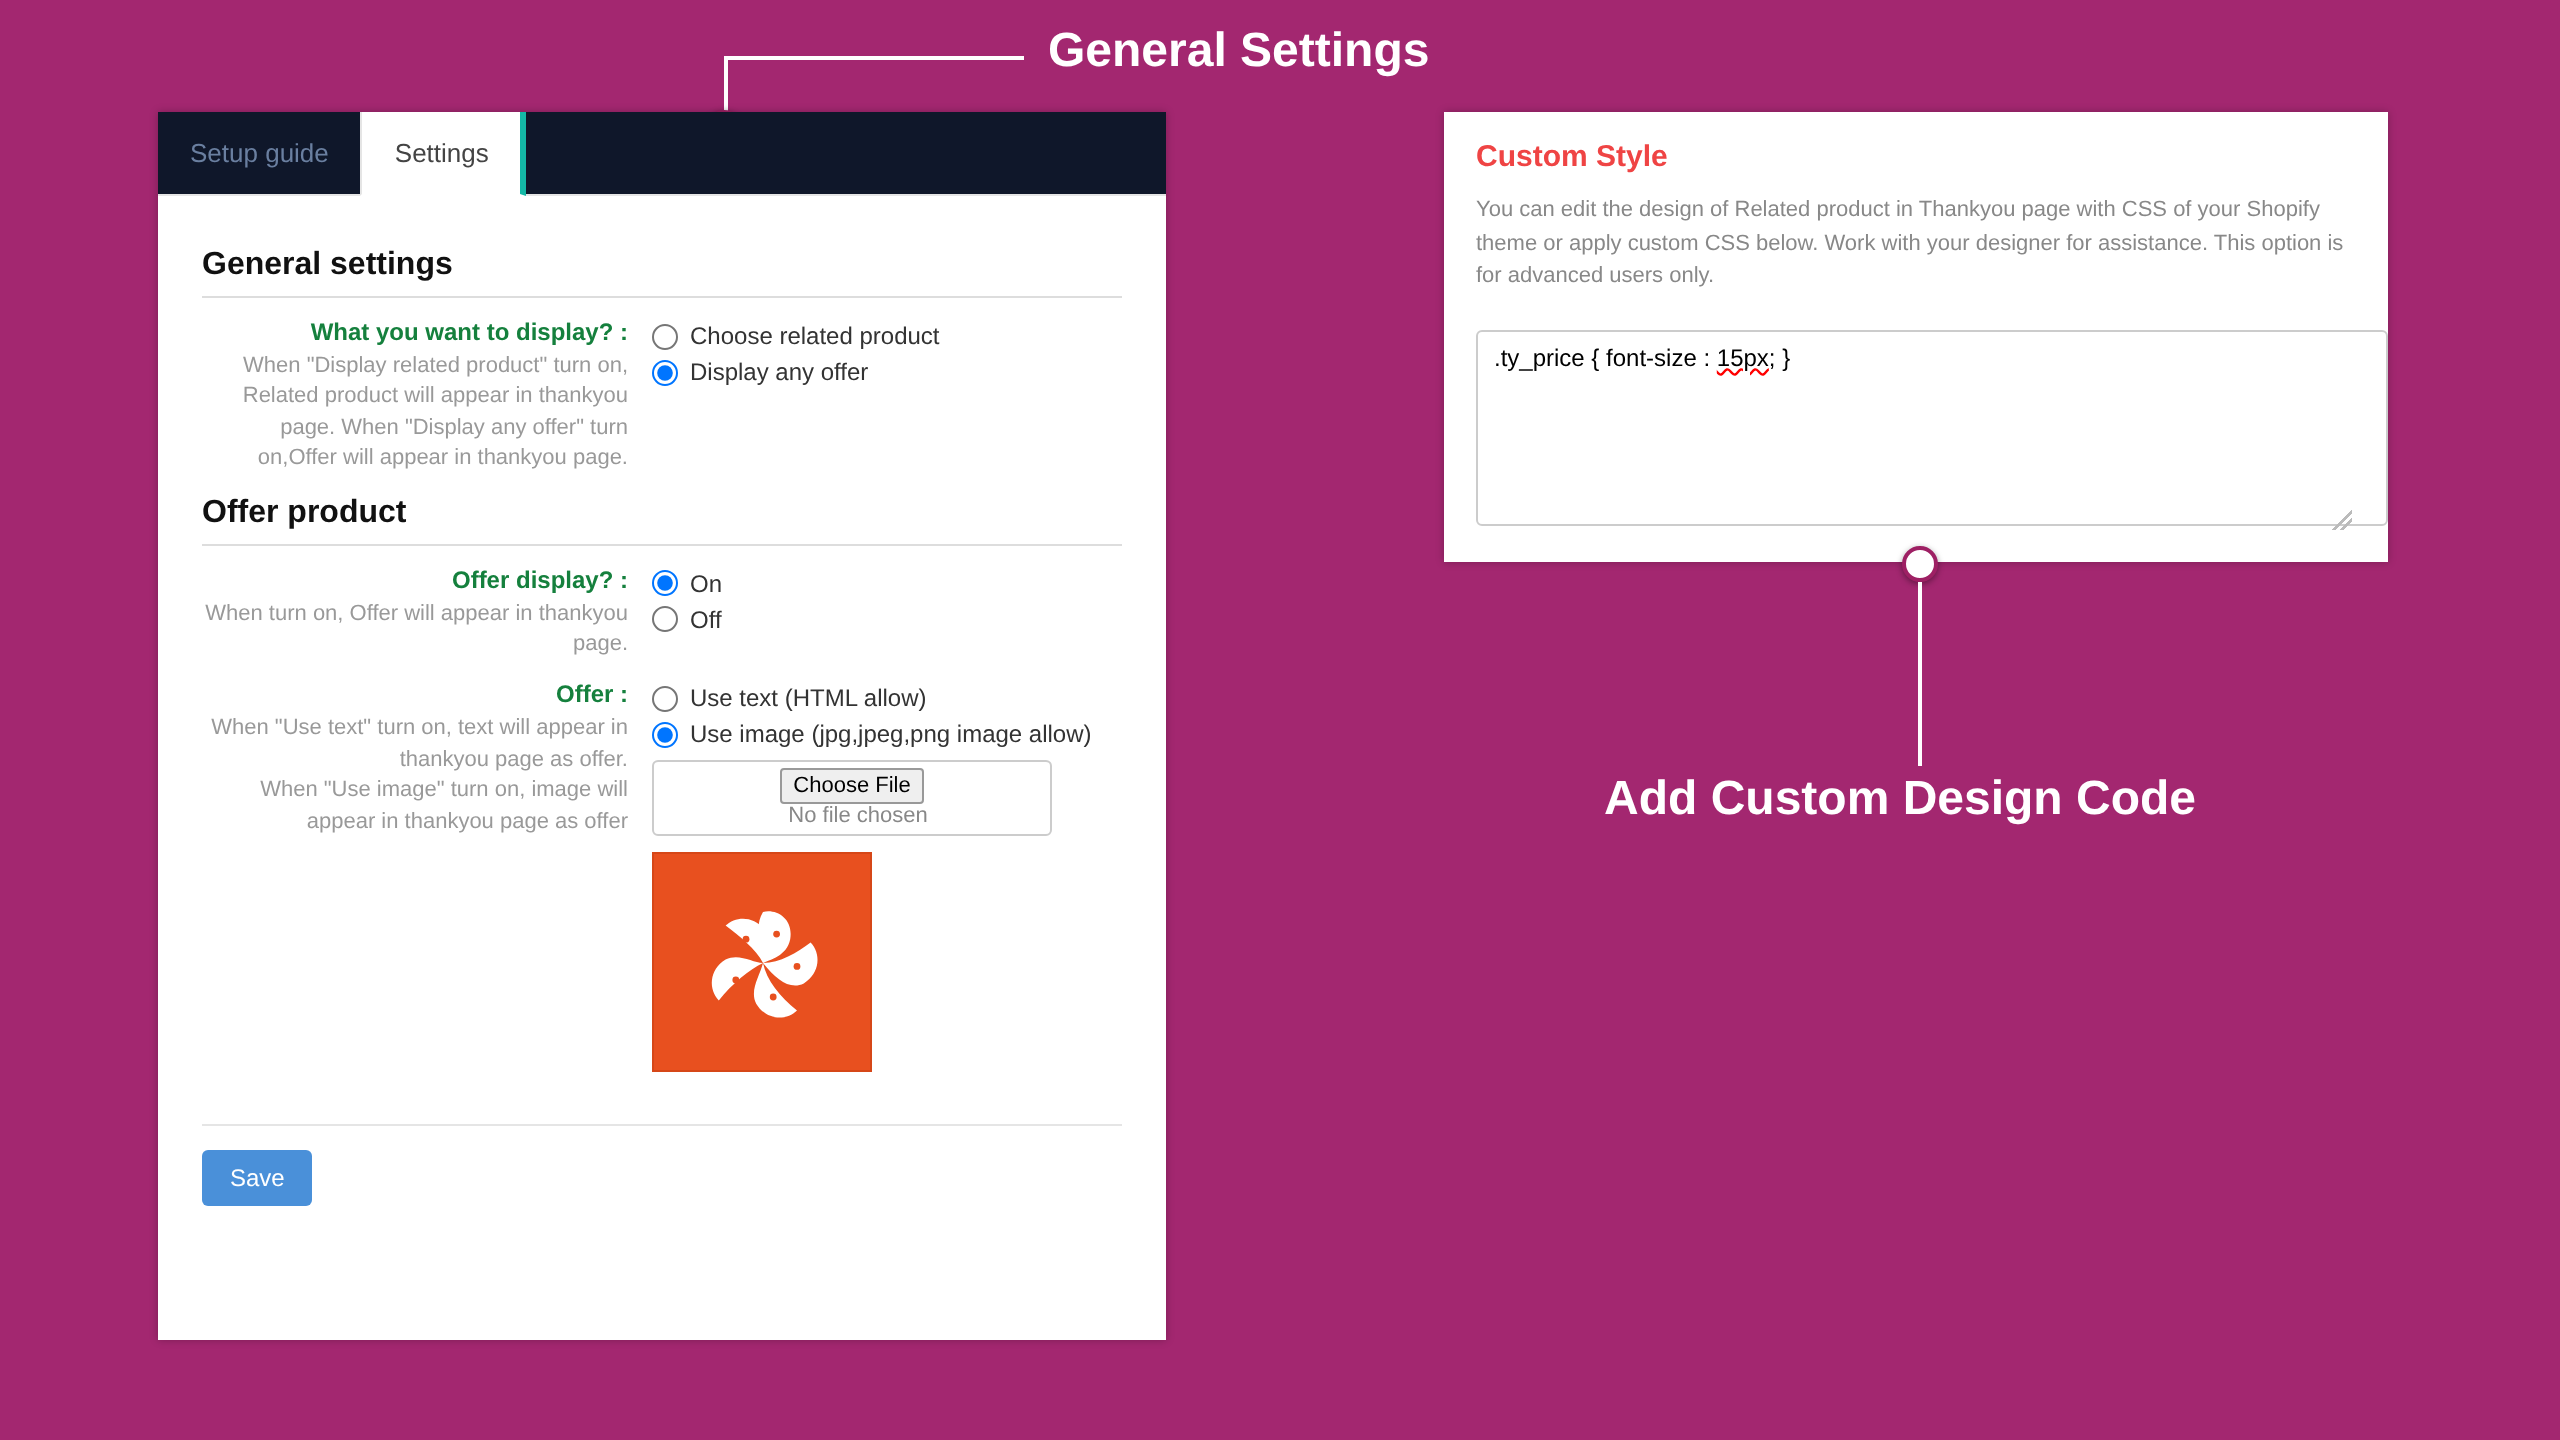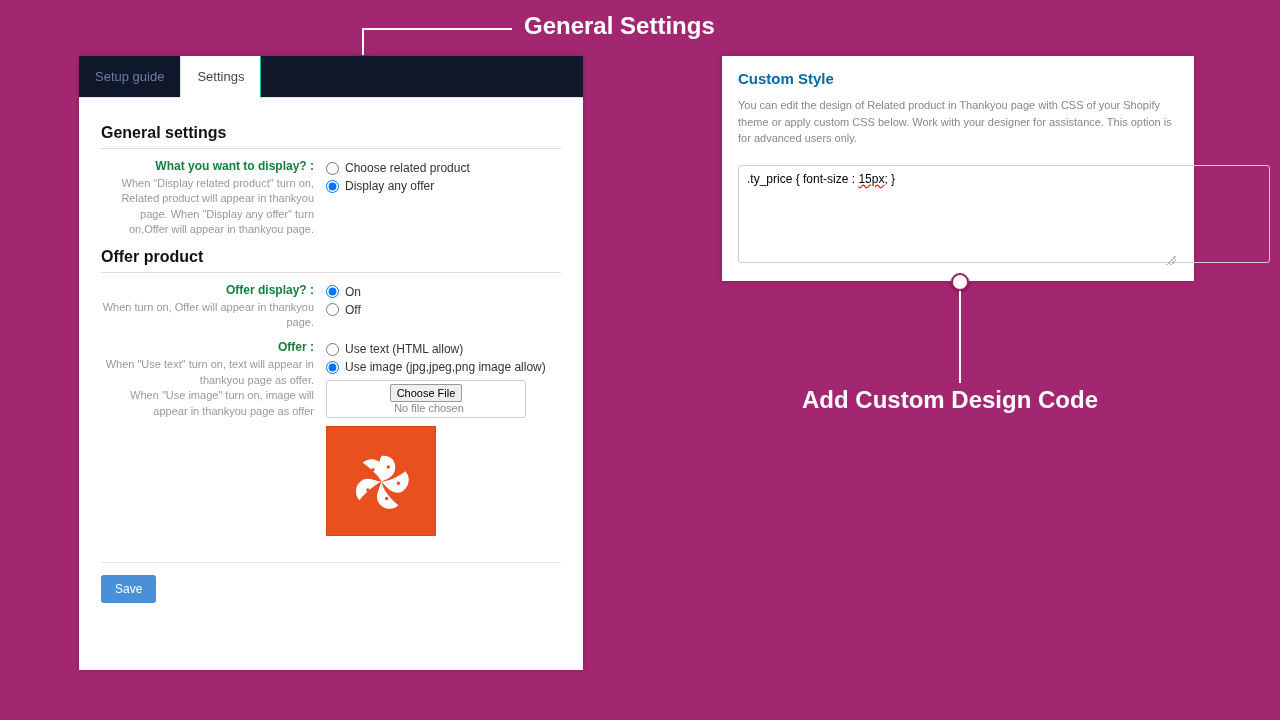--- a/index.html
+++ b/index.html
@@ -47,21 +47,21 @@
   }
   .tab {
     padding: 13px 16px;
     color: #6a7fa0;
     cursor: pointer;
   }
   .tab.active {
     background: #fff;
     color: #444;
     border-left: 1px solid #e5e5e5;
-    border-right: 1px solid #14b8a6;
+    border-right: 3px solid #14b8a6;
     border-bottom: 1px solid #fff;
     margin-bottom: -1px;
   }
   .panel-body { padding: 18px 22px 14px; }
   h3.section {
     font-size: 16px;
     font-weight: 700;
     color: #111;
     border-bottom: 1px solid #ddd;
     padding-bottom: 6px;
@@ -130,29 +130,29 @@
   
   .panel-right {
     position: absolute;
     left: 722px; top: 56px;
     width: 472px; height: 225px;
     background: #fff;
     box-shadow: 0 0 4px rgba(0,0,0,.25);
     padding: 14px 16px;
   }
   .panel-right h3 {
-    font-size: 15px; font-weight:700; color:#0369a1;
+    font-size: 15px; font-weight:700; color:#ef4444;
     margin-bottom: 10px;
   }
   .panel-right p {
     font-size: 11px; color:#888; line-height:1.5;
     margin-bottom: 18px;
   }
   .css-box {
-    width: 532px; height: 98px;
+    width: 456px; height: 98px;
     border:1px solid #ccc; border-radius:3px;
     padding:6px 8px; font-size:12px; font-family:inherit;
     resize: none;
     position: relative;
   }
   .css-box .underlined { text-decoration: underline red wavy; }
   .resize-grip {
     position:absolute; right:18px; bottom:16px;
     width:10px; height:10px;
     background:

